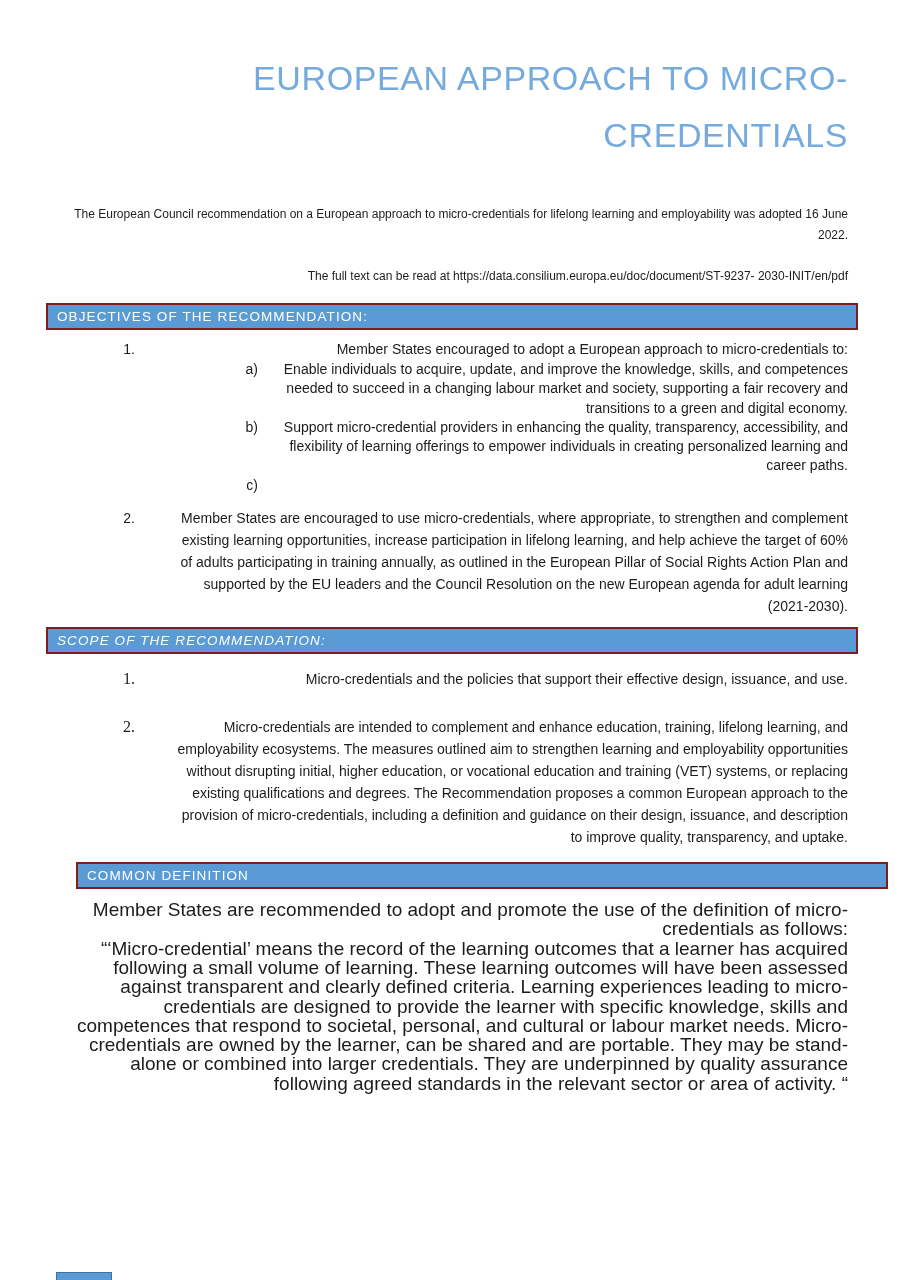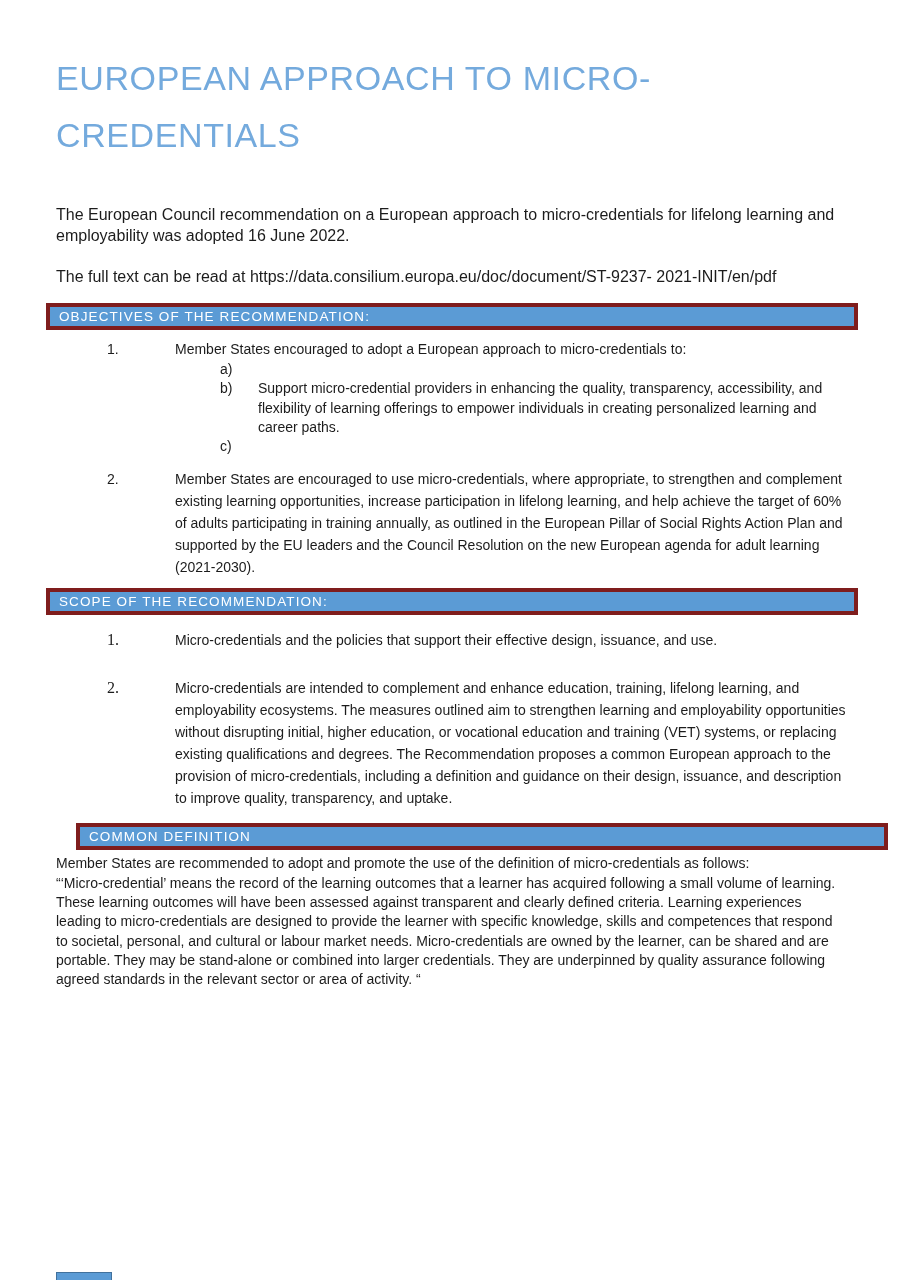--- a/index.html
+++ b/index.html
@@ -4,70 +4,70 @@
 <style>
   html,body { margin:0; padding:0; }
   body {
     width:905px; height:1280px;
     background:#ffffff;
     font-family:"Liberation Sans", sans-serif;
     color:#1c1c1c;
     position:relative;
     overflow:hidden;
   }
-  .page { position:absolute; inset:0; background:#ffffff; }
+  .page { position:absolute; inset:0; background:#ffffff;text-align:right; }
   .content { position:absolute; left:56px; top:0; width:792px; }
 
   .title {
     margin-top:50px;
     font-size:34px;
     line-height:57px;
     font-weight:300;
     color:#74aadd;
     letter-spacing:0.6px;
   }
 
-  .body-text { font-size:16px; line-height:21px; }
+  .body-text { font-size:12px; line-height:21px; }
   .p1 { margin-top:40px; }
   .p2 { margin-top:20px; }
   .doc-url { color:#1c1c1c; text-decoration:none; }
 
   .bar {
     margin-left:-10px;
     width:812px;
     height:27px;
     box-sizing:border-box;
     background:#5b9bd5;
-    border:4px solid #7f1d1d;
+    border:2px solid #7f1d1d;
     color:#ffffff;
     font-size:13.5px;
     letter-spacing:1.1px;
     display:flex;
     align-items:center;
     padding-left:9px;
   }
   .bar1 { margin-top:16px; }
-  .bar2 { margin-top:10px; }
+  .bar2 { margin-top:10px;font-style:italic; }
   .bar3 { margin-top:14px;margin-left:20px; }
 
   .li { display:flex; font-size:14px; line-height:22px; }
   .li .mk { flex:none; width:28px; margin-left:51px; }
   .li .tx { flex:1;margin-left:40px; }
   .mk-serif { font-family:"Liberation Serif", serif; font-size:16px; }
 
   .obj-item1 { margin-top:8px; }
   .obj-item2 { margin-top:12px; }
   .scope-item1 { margin-top:14px; }
   .scope-item2 { margin-top:26px; }
 
   .subli { display:flex; font-size:14px; line-height:19.3px; }
   .subli .smk { flex:none; width:38px; margin-left:45px; }
   .subli .stx { flex:1; }
 
-  .def-block { margin-top:4px; font-size:14px; line-height:19.3px; }
+  .def-block { margin-top:11px; font-size:19px; line-height:19.3px; }
 
   .next-bar-fragment {
     position:absolute;
     left:56px; bottom:0;
     width:56px; height:8px;
     background:#5b9bd5;
     border:1px solid #41719c;
     border-bottom:none;
     box-sizing:border-box;
   }
@@ -77,33 +77,34 @@
 
 <div class="page">
   <div class="content">
 
     <div class="title">
       <div>EUROPEAN APPROACH TO MICRO-CREDENTIALS</div>
     </div>
 
     <p class="body-text p1">The European Council recommendation on a European approach to micro-credentials for lifelong learning and employability was adopted 16 June 2022.</p>
 
-    <p class="body-text p2"><span>The full text can be read at </span><span class="doc-url">https://data.consilium.europa.eu/doc/document/ST-9237- 2021-INIT/en/pdf</span></p>
+    <p class="body-text p2"><span>The full text can be read at </span><span class="doc-url">https://data.consilium.europa.eu/doc/document/ST-9237- 2030-INIT/en/pdf</span></p>
 
     <div class="bar bar1">
       <span>OBJECTIVES OF THE RECOMMENDATION:</span>
     </div>
 
     <div class="li obj-item1">
       <span class="mk">1.</span>
       <div class="tx">
         <div>Member States encouraged to adopt a European approach to micro-credentials to:</div>
         <div>
           <div class="subli">
             <span class="smk">a)</span>
+            <div class="stx">Enable individuals to acquire, update, and improve the knowledge, skills, and competences needed to succeed in a changing labour market and society, supporting a fair recovery and transitions to a green and digital economy.</div>
           </div>
           <div class="subli">
             <span class="smk">b)</span>
             <div class="stx">Support micro-credential providers in enhancing the quality, transparency, accessibility, and flexibility of learning offerings to empower individuals in creating personalized learning and career paths.</div>
           </div>
           <div class="subli">
             <span class="smk">c)</span>
           </div>
         </div>
       </div>

